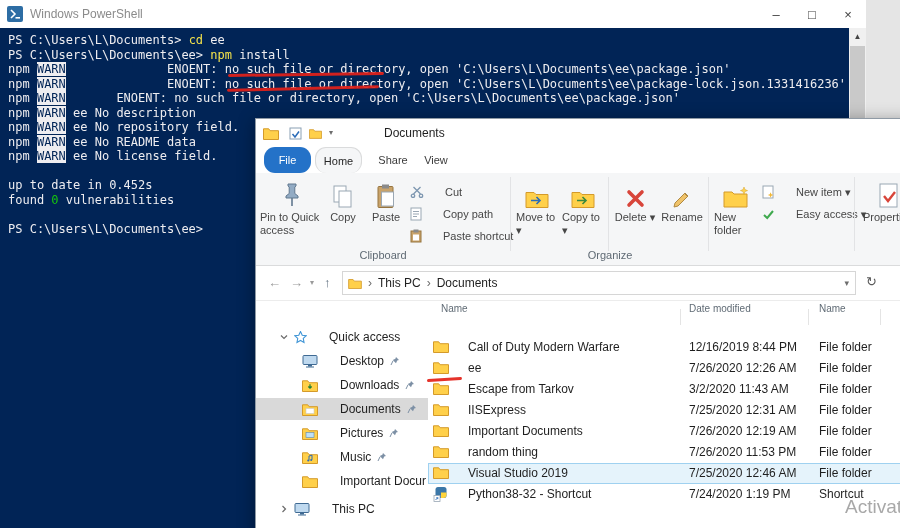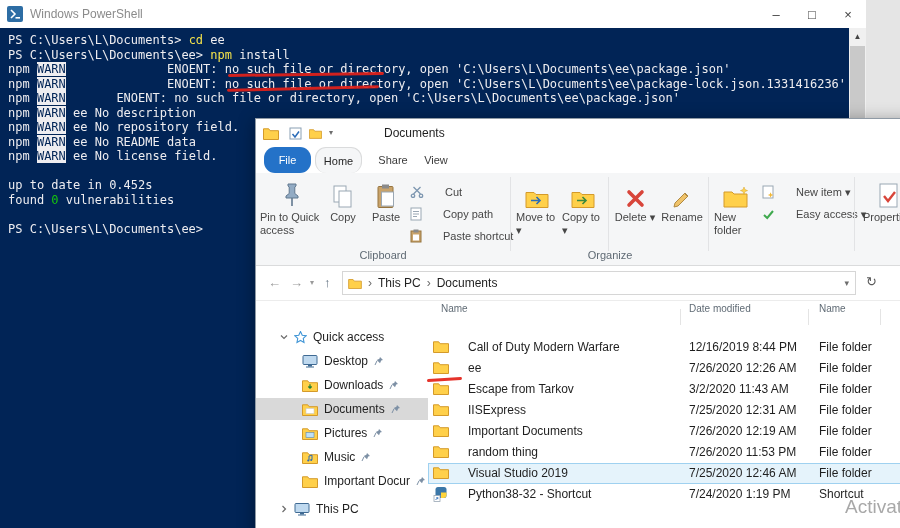--- a/index.html
+++ b/index.html
@@ -54,21 +54,21 @@
   .crumb-box .cfold { margin-left:5px; line-height:0; }
   .crumb-sep { margin:0 6px; color:#6d6d6d; }
   .crumb-caret { margin-left:auto; margin-right:6px; font-size:9px; color:#6d6d6d; }
   .refresh { position:absolute; left:610px; top:8px; font-size:13px; color:#5a5a5a; }
 
   .nav-pane { position:absolute; left:0; top:182px; width:172px; bottom:0; background:#ffffff; }
   .side-item { position:absolute; left:0; width:172px; height:22px; display:flex; align-items:center; font-size:12px; color:#1f1f1f; }
   .side-item .chev { margin-left:24px; width:10px; display:flex; line-height:0; }
   .side-item .sicon { margin-left:4px; display:flex; line-height:0; }
   .side-item.child .sicon { margin-left:46px; }
-  .side-item .slabel { margin-left:6px; white-space:nowrap; }
+  .side-item .slabel { margin-left:22px; white-space:nowrap; }
   .side-item .pin { margin-left:6px; display:flex; line-height:0; }
   .side-item.sel { background:#d9d9d9; }
 
   .file-area { position:absolute; left:172px; right:0; top:182px; bottom:0; background:#ffffff; }
   .col-h { position:absolute; top:2px; font-size:10px; color:#616c76; white-space:nowrap; }
   .col-sep { position:absolute; top:8px; height:16px; width:1px; background:#e4e4e4; }
   .rows { position:absolute; left:0; right:0; top:36px; bottom:0; }
   .file-row { position:absolute; left:0; right:0; height:21px; }
   .file-row.sel { background:#e5f3fb; outline:1px solid #9fd1f0; outline-offset:-1px; }
   .fr-icon { position:absolute; left:5px; top:3px; line-height:0; }

